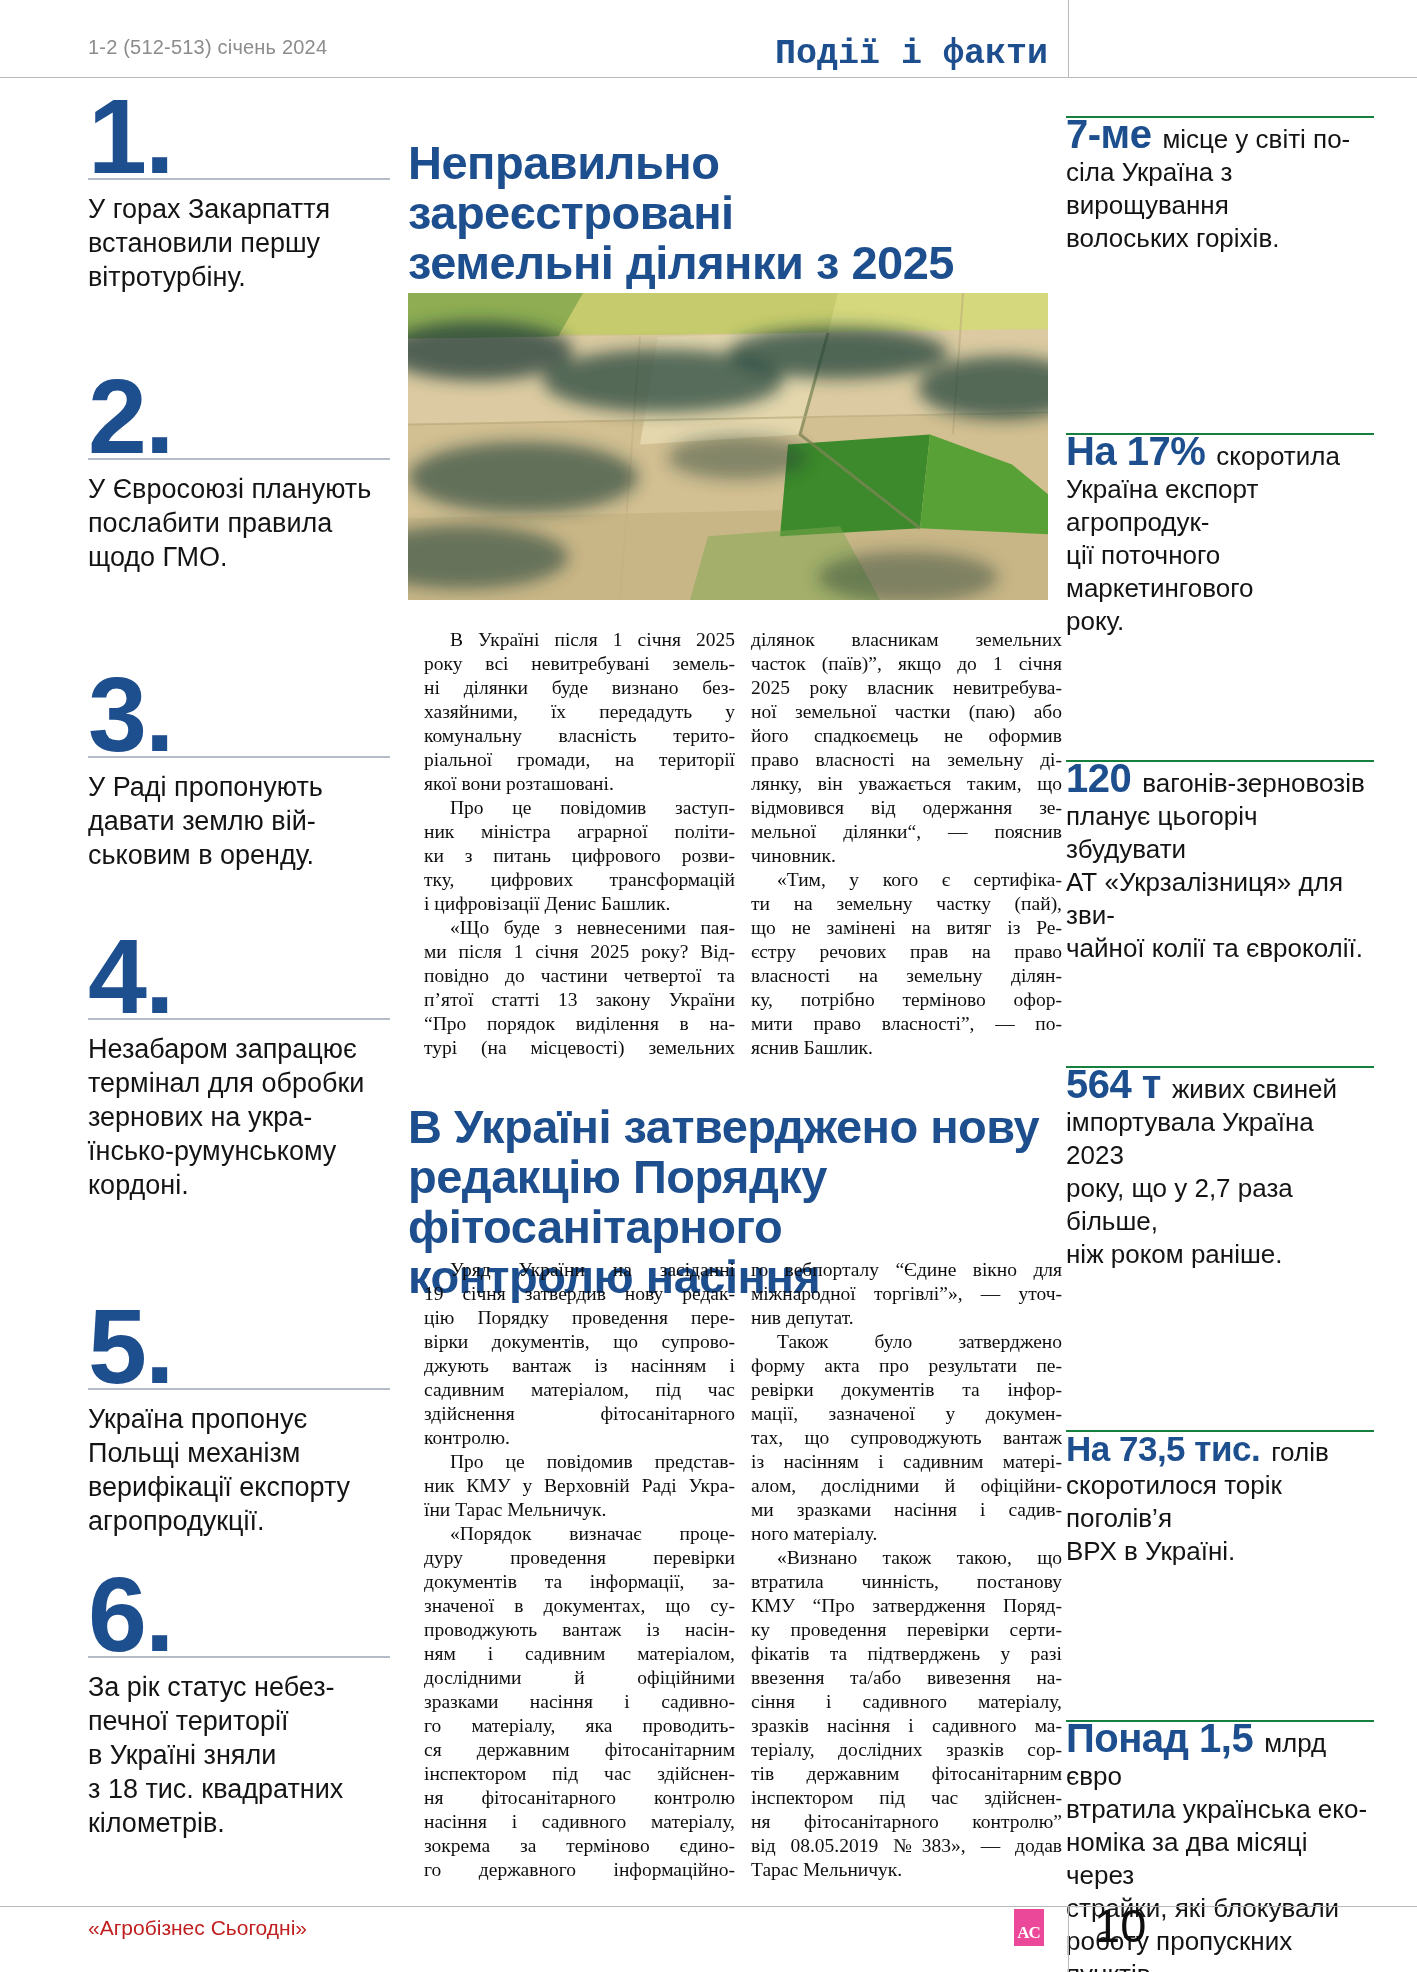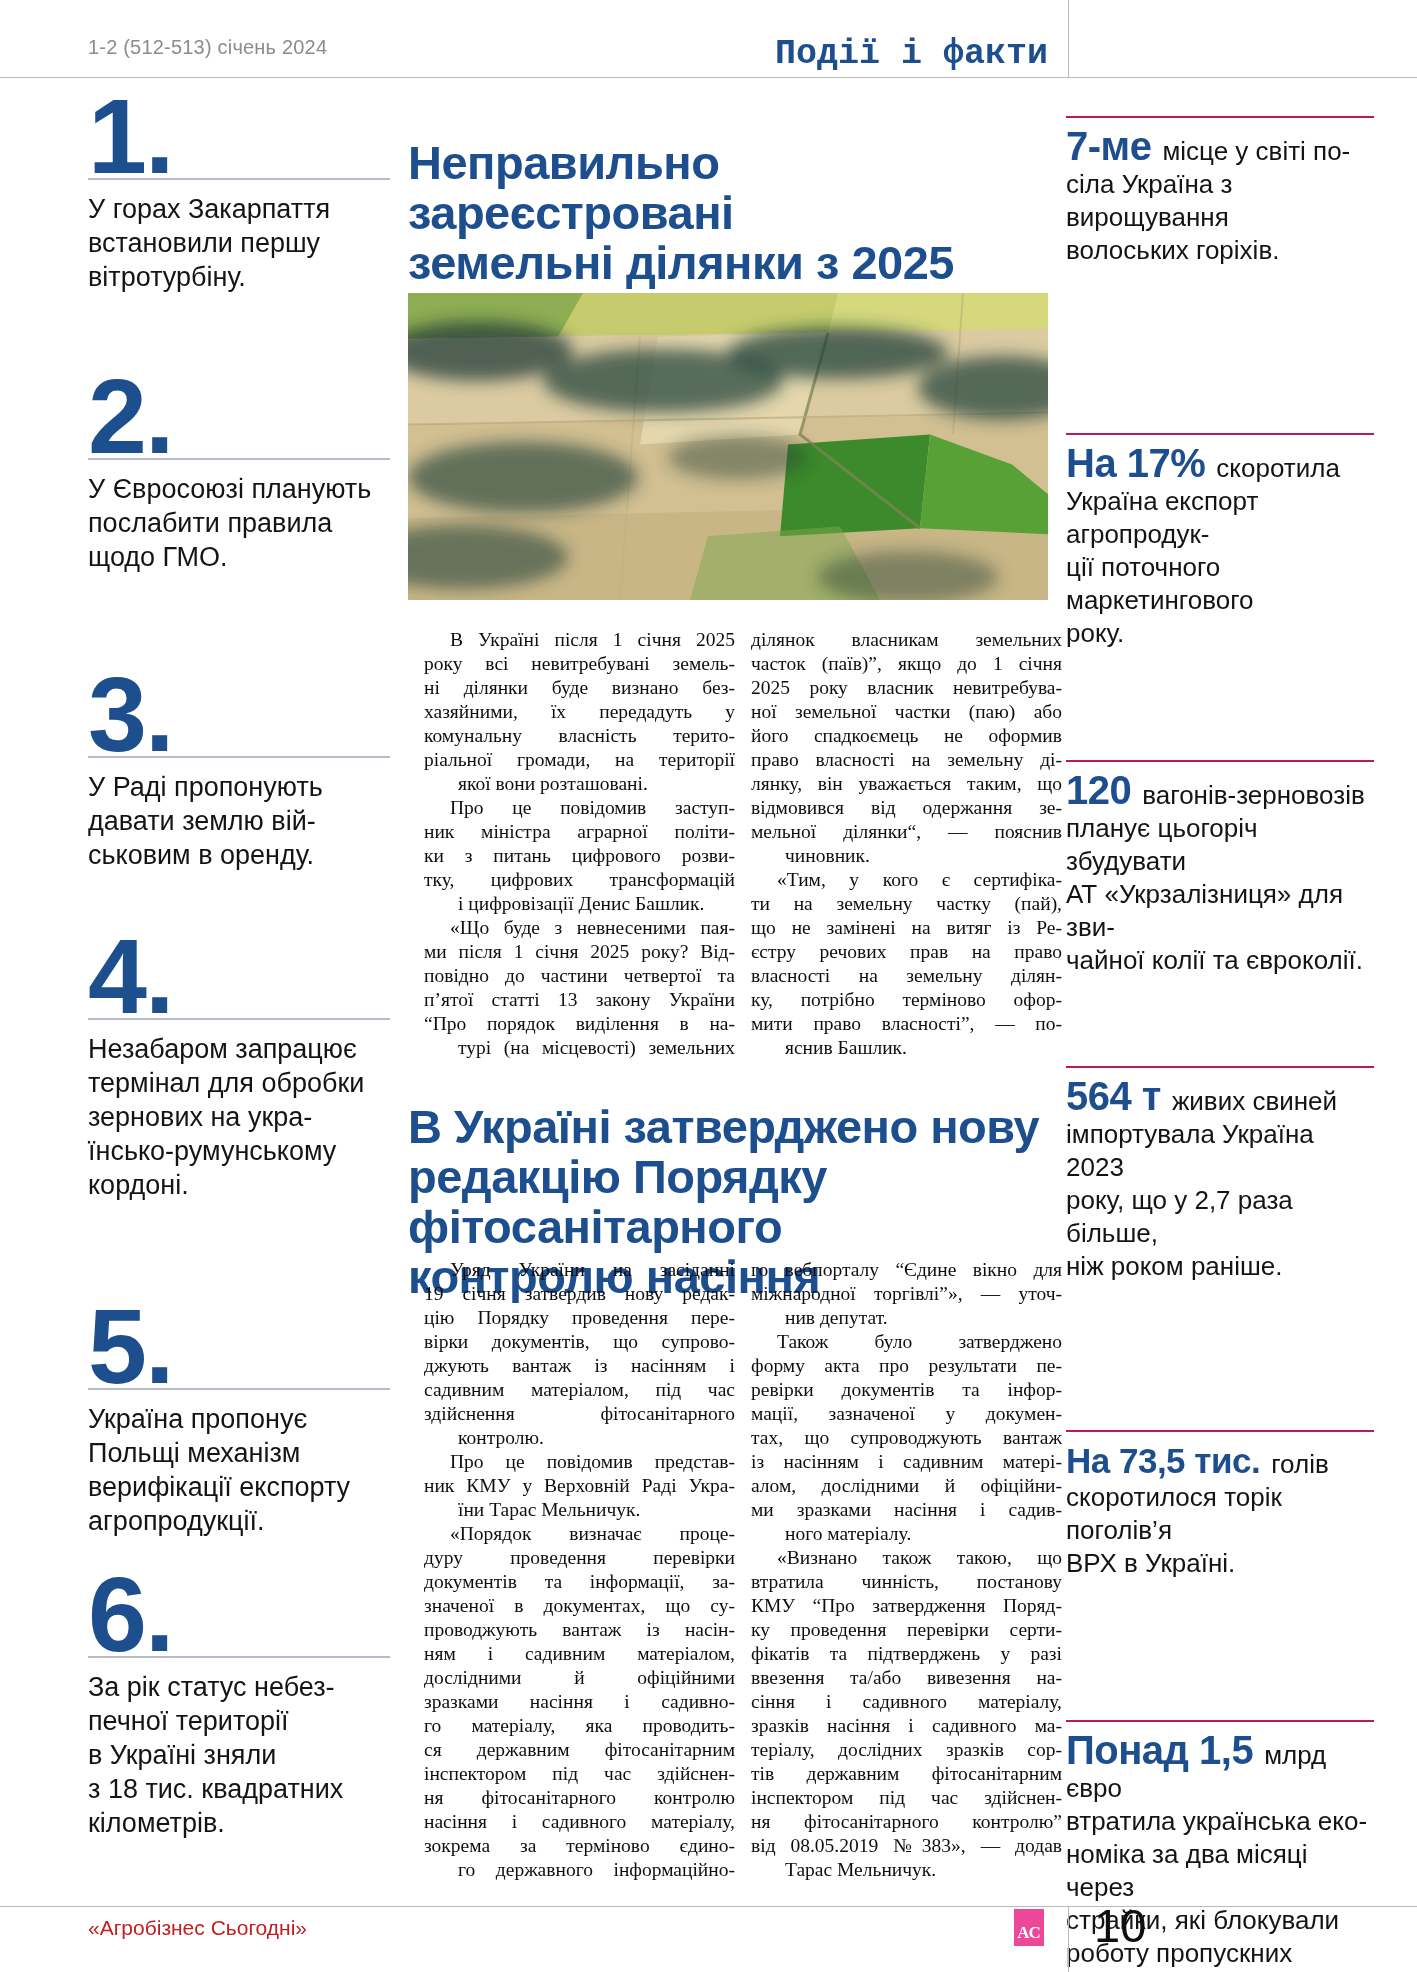--- a/index.html
+++ b/index.html
@@ -30,27 +30,27 @@
   .headline1{top:138px;}
   .headline2{top:1102px;}
   .photo{left:408px;top:293px;width:640px;height:307px;}
   .photo svg{display:block;width:100%;height:100%;}
 
   .article{left:424px;width:642px;display:flex;gap:16px;}
   .article1{top:628px;} .article2{top:1258px;}
   .col{width:311px;}
   .bl{font-family:"Liberation Serif",serif;font-size:19.5px;line-height:24px;color:#0e0e0e;
     text-align:justify;text-align-last:justify;}
-  .bl.last{text-align-last:auto;margin-left:34px;}
+  .bl.last{text-align-last:auto;}
   .para .bl:first-child{text-indent:26px;}
   .cont-start .para:first-child .bl:first-child{text-indent:0;}
   .cont-end .para:last-child .bl.last{text-align-last:justify;font-family:Liberation Serif, serif;}
 
   
-  .stat{left:1066px;width:308px;border-top:2px solid #be185d;padding-top:12px;}
+  .stat{left:1066px;width:308px;border-top:2px solid #15803d;}
   .st1{top:116px;} .st2{top:433px;} .st3{top:760px;}
   .st4{top:1066px;} .st5{top:1430px;} .st6{top:1720px;}
   .stat-lead{font-weight:bold;color:#1d4e8e;font-size:40px;line-height:33px;
     margin-right:11px;letter-spacing:-0.5px;}
   .st5 .stat-lead{font-size:35px;}
   .stat-rest{font-size:26px;line-height:33px;color:#141414;white-space:pre-line;}
 
   
   .footer-rule{left:0;top:1906px;width:1417px;height:1px;background:#b9b9b9;}
   .footer-divider{left:1068px;top:1906px;width:1px;height:66px;background:#b9b9b9;}

